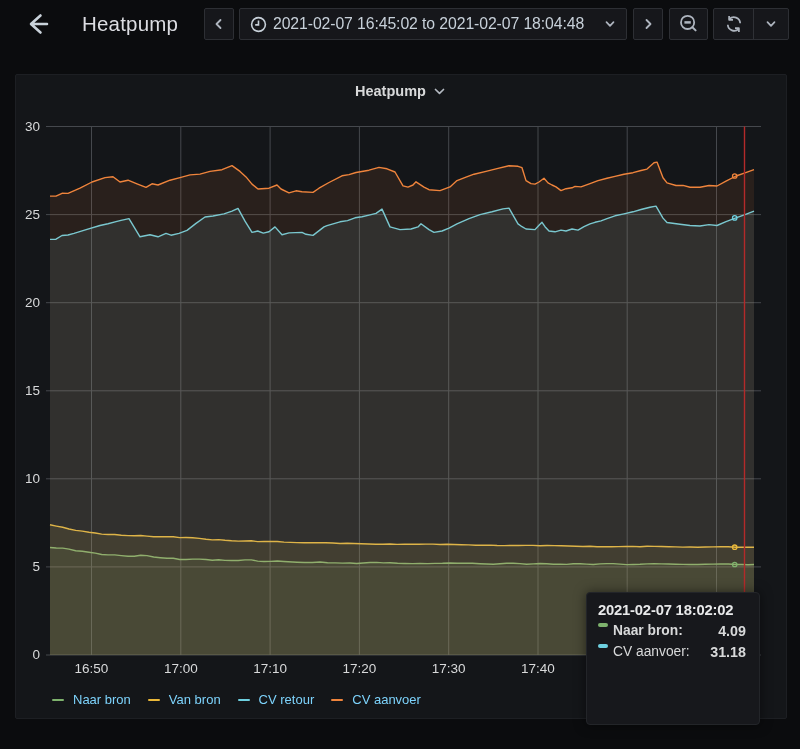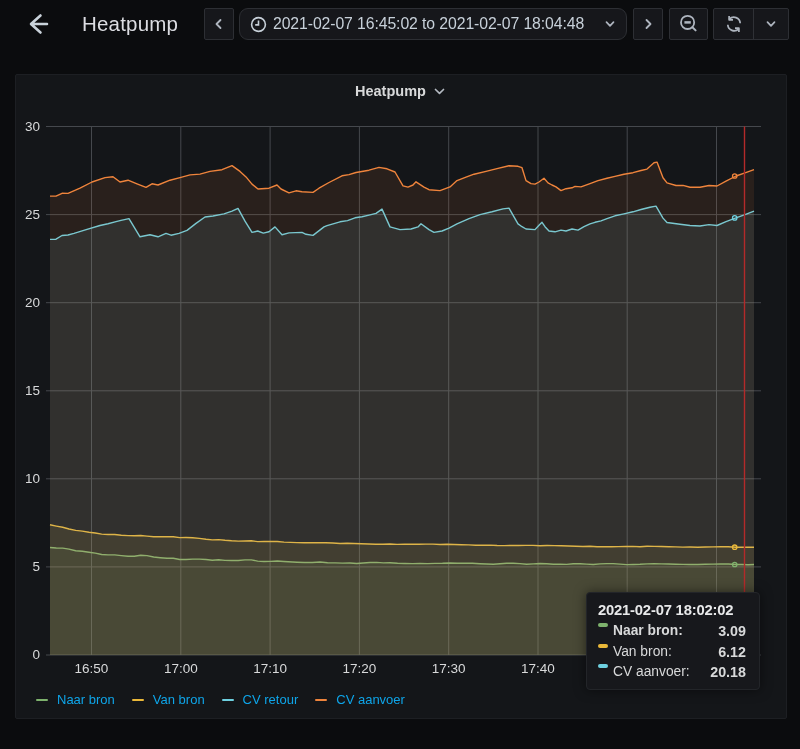--- a/index.html
+++ b/index.html
@@ -6,43 +6,43 @@
   body{width:800px;height:749px;background:#0b0c0e;font-family:"Liberation Sans",sans-serif;position:relative;overflow:hidden;}
   .nav{position:absolute;left:0;top:0;width:800px;height:56px;}
   .back{position:absolute;left:24px;top:11px;width:26px;height:26px;}
   .navtitle{position:absolute;left:82px;top:12px;font-size:20.5px;font-weight:500;color:#dcdde2;letter-spacing:0.2px;}
   .btn{position:absolute;top:8px;height:32px;background:#16171b;border:1px solid #2d2f34;border-radius:2px;box-sizing:border-box;display:flex;align-items:center;justify-content:center;color:#9fa7b3;}
   .btn svg{display:block;}
   .timetxt{color:#c7d0d9;font-size:15.8px;font-weight:500;white-space:nowrap;letter-spacing:-0.1px;}
   .panel{position:absolute;left:15px;top:74px;width:772px;height:645px;background:#141619;border:1px solid #1d1f23;border-radius:2px;box-sizing:border-box;}
   .ptitle{position:absolute;left:0;top:83px;width:800px;text-align:center;font-size:14.5px;font-weight:700;color:#d8d9da;}
   .chartsvg{position:absolute;left:0;top:0;}
-  .legend{position:absolute;left:36px;top:692px;display:flex;font-size:13px;color:#0ea5e9;align-items:center;}
+  .legend{position:absolute;left:52px;top:692px;display:flex;font-size:13px;color:#7dd3fc;align-items:center;}
   .legend .it{display:flex;align-items:center;margin-right:17px;}
   .legend .dash{width:12px;height:2px;margin-right:9px;border-radius:1px;}
-  .tooltip{position:absolute;left:586px;top:592px;width:174px;height:98px;background:#17181c;border:1px solid #232529;border-radius:4px;box-sizing:border-box;padding:9px 13px 8px 11px;color:#d8d9da;font-size:13.8px;box-shadow:0 0 12px rgba(0,0,0,0.5);}
+  .tooltip{position:absolute;left:586px;top:592px;width:174px;height:133px;background:#17181c;border:1px solid #232529;border-radius:4px;box-sizing:border-box;padding:9px 13px 8px 11px;color:#d8d9da;font-size:13.8px;box-shadow:0 0 12px rgba(0,0,0,0.5);}
   .tooltip .tt{font-weight:700;font-size:14.8px;color:#e8e9ea;margin-bottom:5px;white-space:nowrap;letter-spacing:-0.2px;}
   .trow{display:flex;align-items:flex-start;height:20.5px;}
   .trow .dash{width:10px;height:4px;border-radius:2px;margin-right:5px;flex:none;}
   .trow .lab{white-space:nowrap;}
   .trow .val{margin-left:auto;font-weight:700;font-size:14.3px;}
 </style>
 </head>
 <body>
 <div class="nav">
   <svg class="back" viewBox="0 0 26 26">
       <path d="M16.5 4.5 L7 13 L16.5 21.5 M7.5 13 L23 13" stroke="#c9d2da" stroke-width="2.6" fill="none" stroke-linecap="round" stroke-linejoin="round"></path>
     </svg>
   <div class="navtitle">Heatpump</div>
   <div class="btn" style="left:204px;width:30px;">
     <svg width="12" height="12" viewBox="0 0 12 12">
         <path d="M7.5 2 L3.5 6 L7.5 10" stroke="#aeb5bf" stroke-width="1.8" fill="none" stroke-linecap="round" stroke-linejoin="round"></path>
       </svg>
   </div>
-  <div class="btn" style="left:239px;width:388px;justify-content:flex-start;padding:0 10px;border-radius:9px;">
+  <div class="btn" style="left:239px;width:388px;justify-content:flex-start;padding:0 10px;">
     <svg width="17" height="17" viewBox="0 0 17 17" style="margin-right:6px;flex:none;">
         <circle cx="8.5" cy="8.5" r="6.9" stroke="#c7d0d9" stroke-width="1.6" fill="none"></circle>
         <path d="M8.5 4.4 L8.5 8.9 L5.2 8.9" stroke="#c7d0d9" stroke-width="1.6" fill="none"></path>
       </svg>
     <span class="timetxt">2021-02-07 16:45:02 to 2021-02-07 18:04:48</span>
     <svg width="12" height="12" viewBox="0 0 12 12" style="margin-left:auto;">
         <path d="M2.5 4.2 L6 7.8 L9.5 4.2" stroke="#aeb5bf" stroke-width="1.7" fill="none" stroke-linecap="round" stroke-linejoin="round"></path>
       </svg>
   </div>
   <div class="btn" style="left:633px;width:30px;">
@@ -128,25 +128,20 @@
   <div class="it"><div class="dash" style="background:#7EB26D"></div>Naar bron</div>
   <div class="it"><div class="dash" style="background:#EAB839"></div>Van bron</div>
   <div class="it"><div class="dash" style="background:#6ED0E0"></div>CV retour</div>
   <div class="it"><div class="dash" style="background:#EF843C"></div>CV aanvoer</div>
 </div>
 <div class="tooltip">
   <div class="tt">2021-02-07 18:02:02</div>
   <div class="trow">
       <div class="dash" style="background:#7EB26D"></div>
       <div class="lab" style="font-weight:700;">Naar bron:</div>
-      <div class="val">3.09</div>
-    </div>
-  <div class="trow">
-      <div class="dash" style="background:#EAB839"></div>
-      <div class="lab">Van bron:</div>
-      <div class="val">6.12</div>
+      <div class="val">4.09</div>
     </div>
   <div class="trow">
       <div class="dash" style="background:#6ED0E0"></div>
       <div class="lab">CV aanvoer:</div>
-      <div class="val">20.18</div>
+      <div class="val">31.18</div>
     </div>
 </div>
 
 </body></html>

